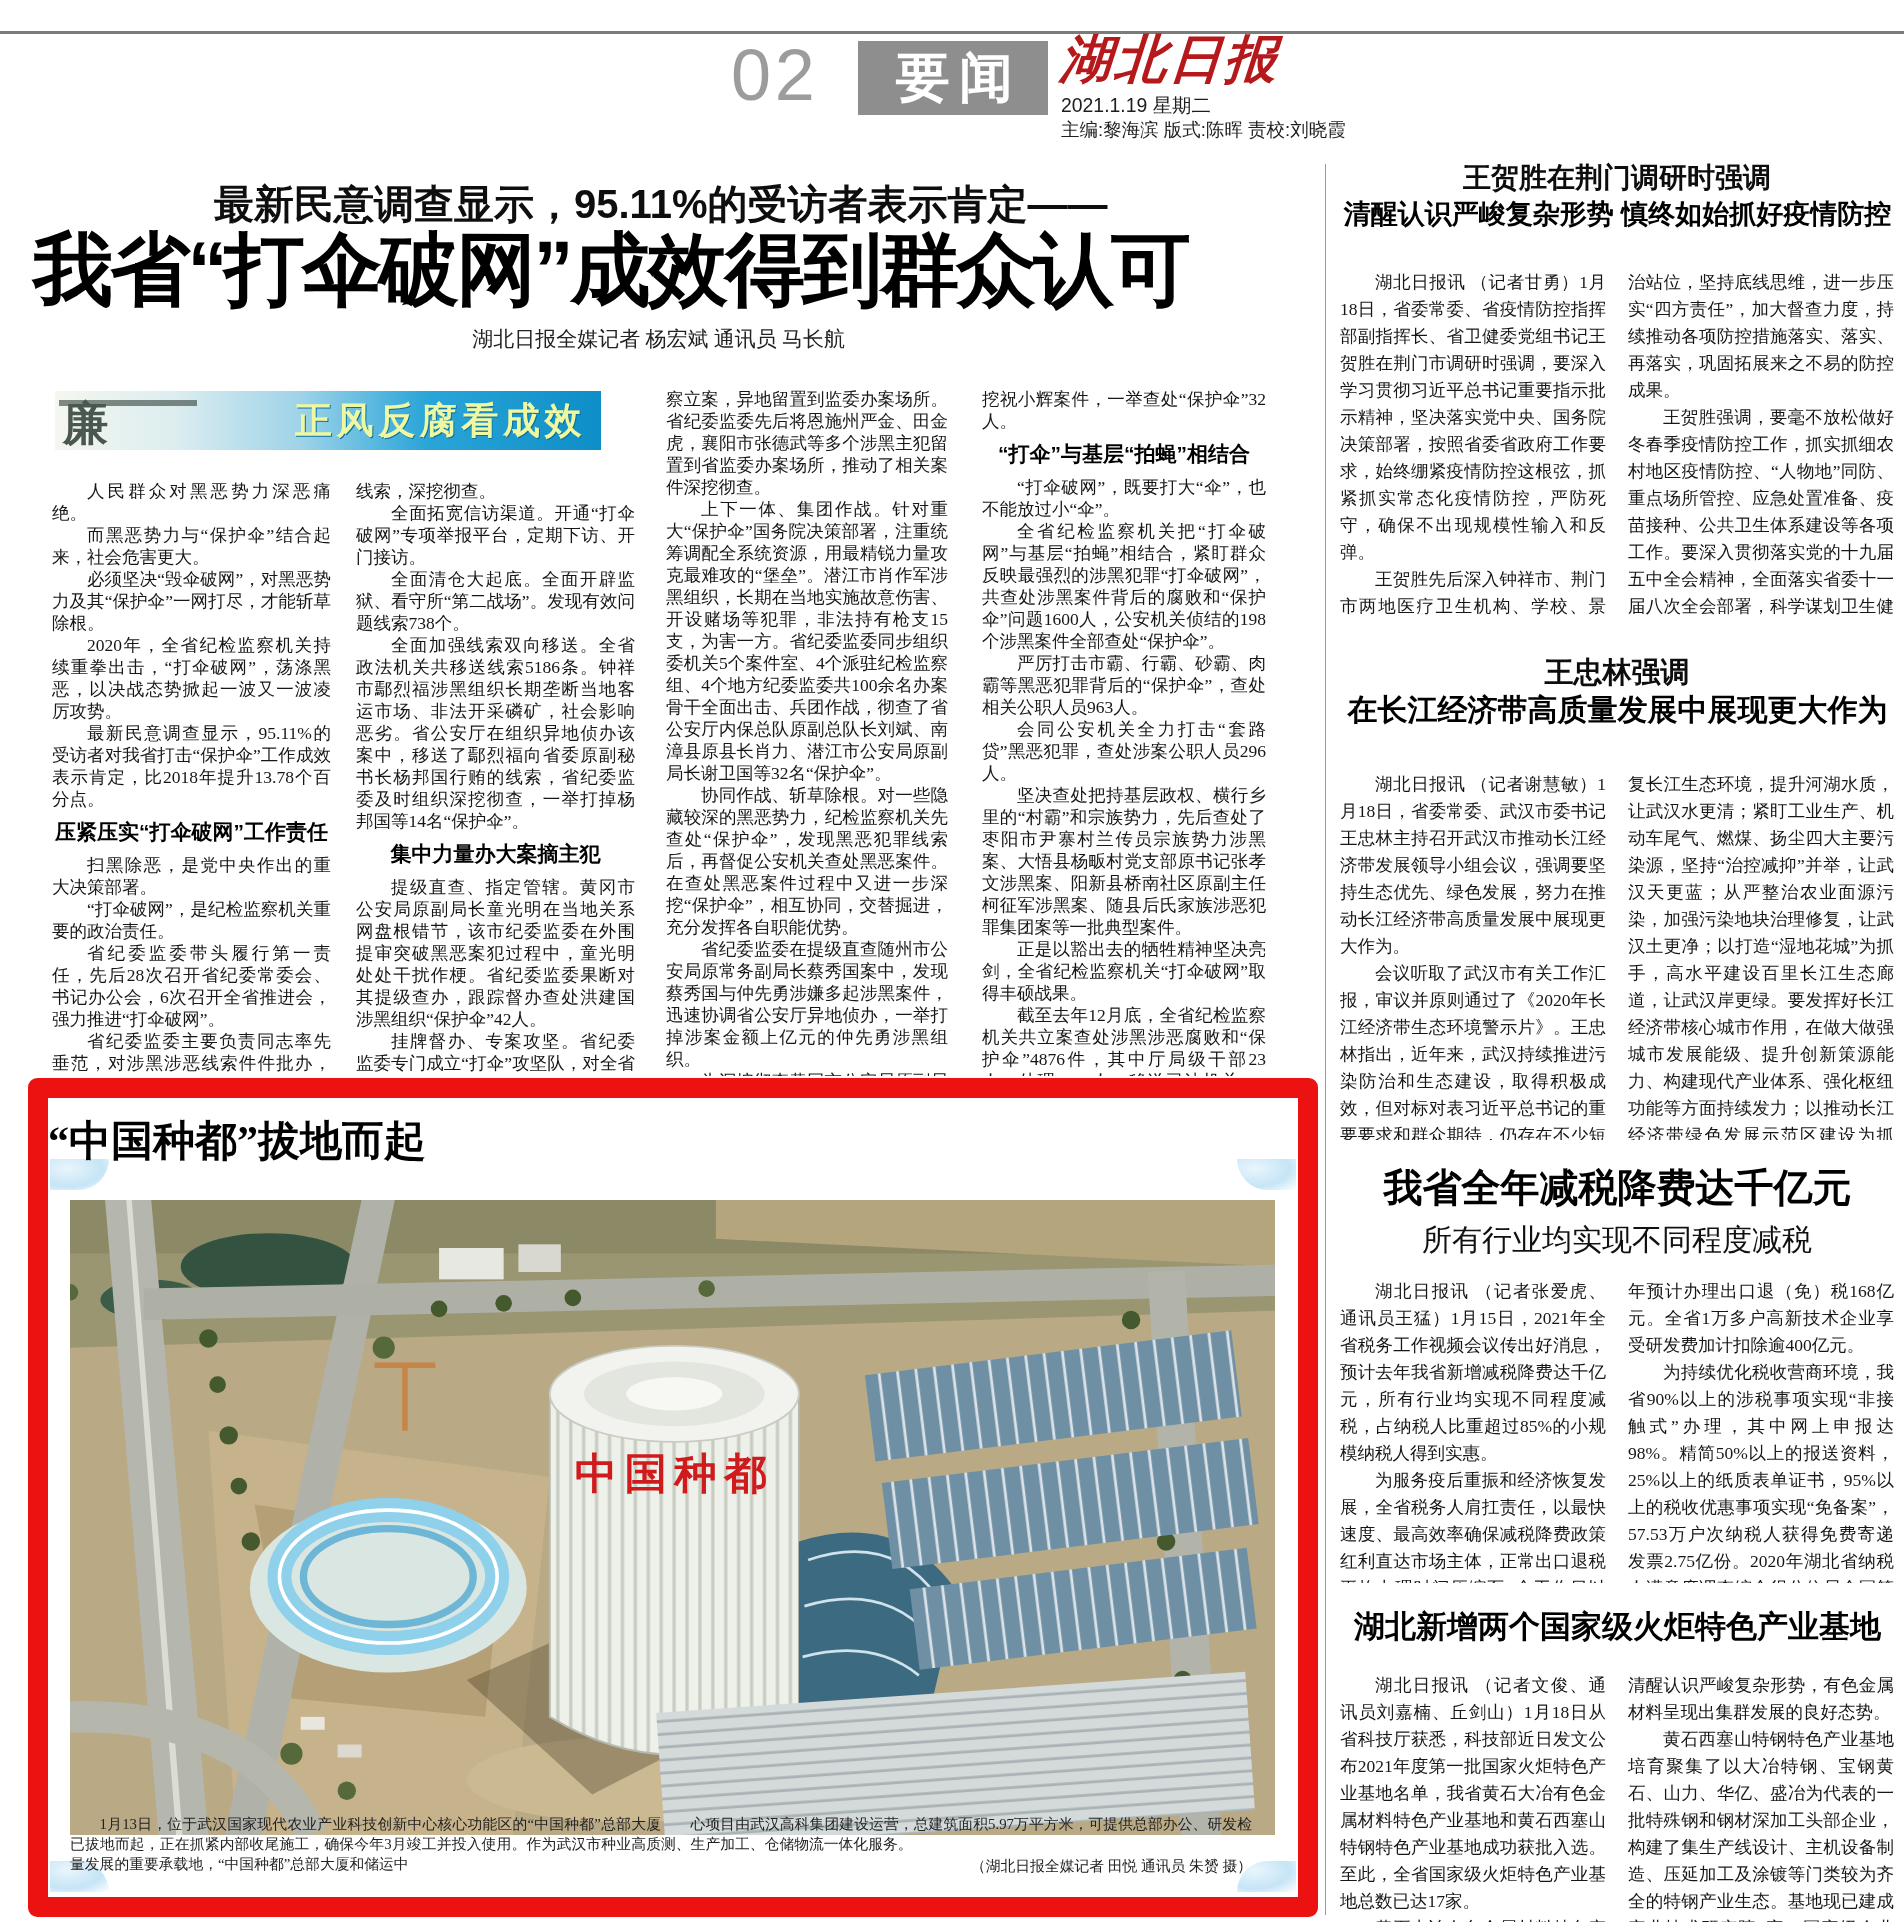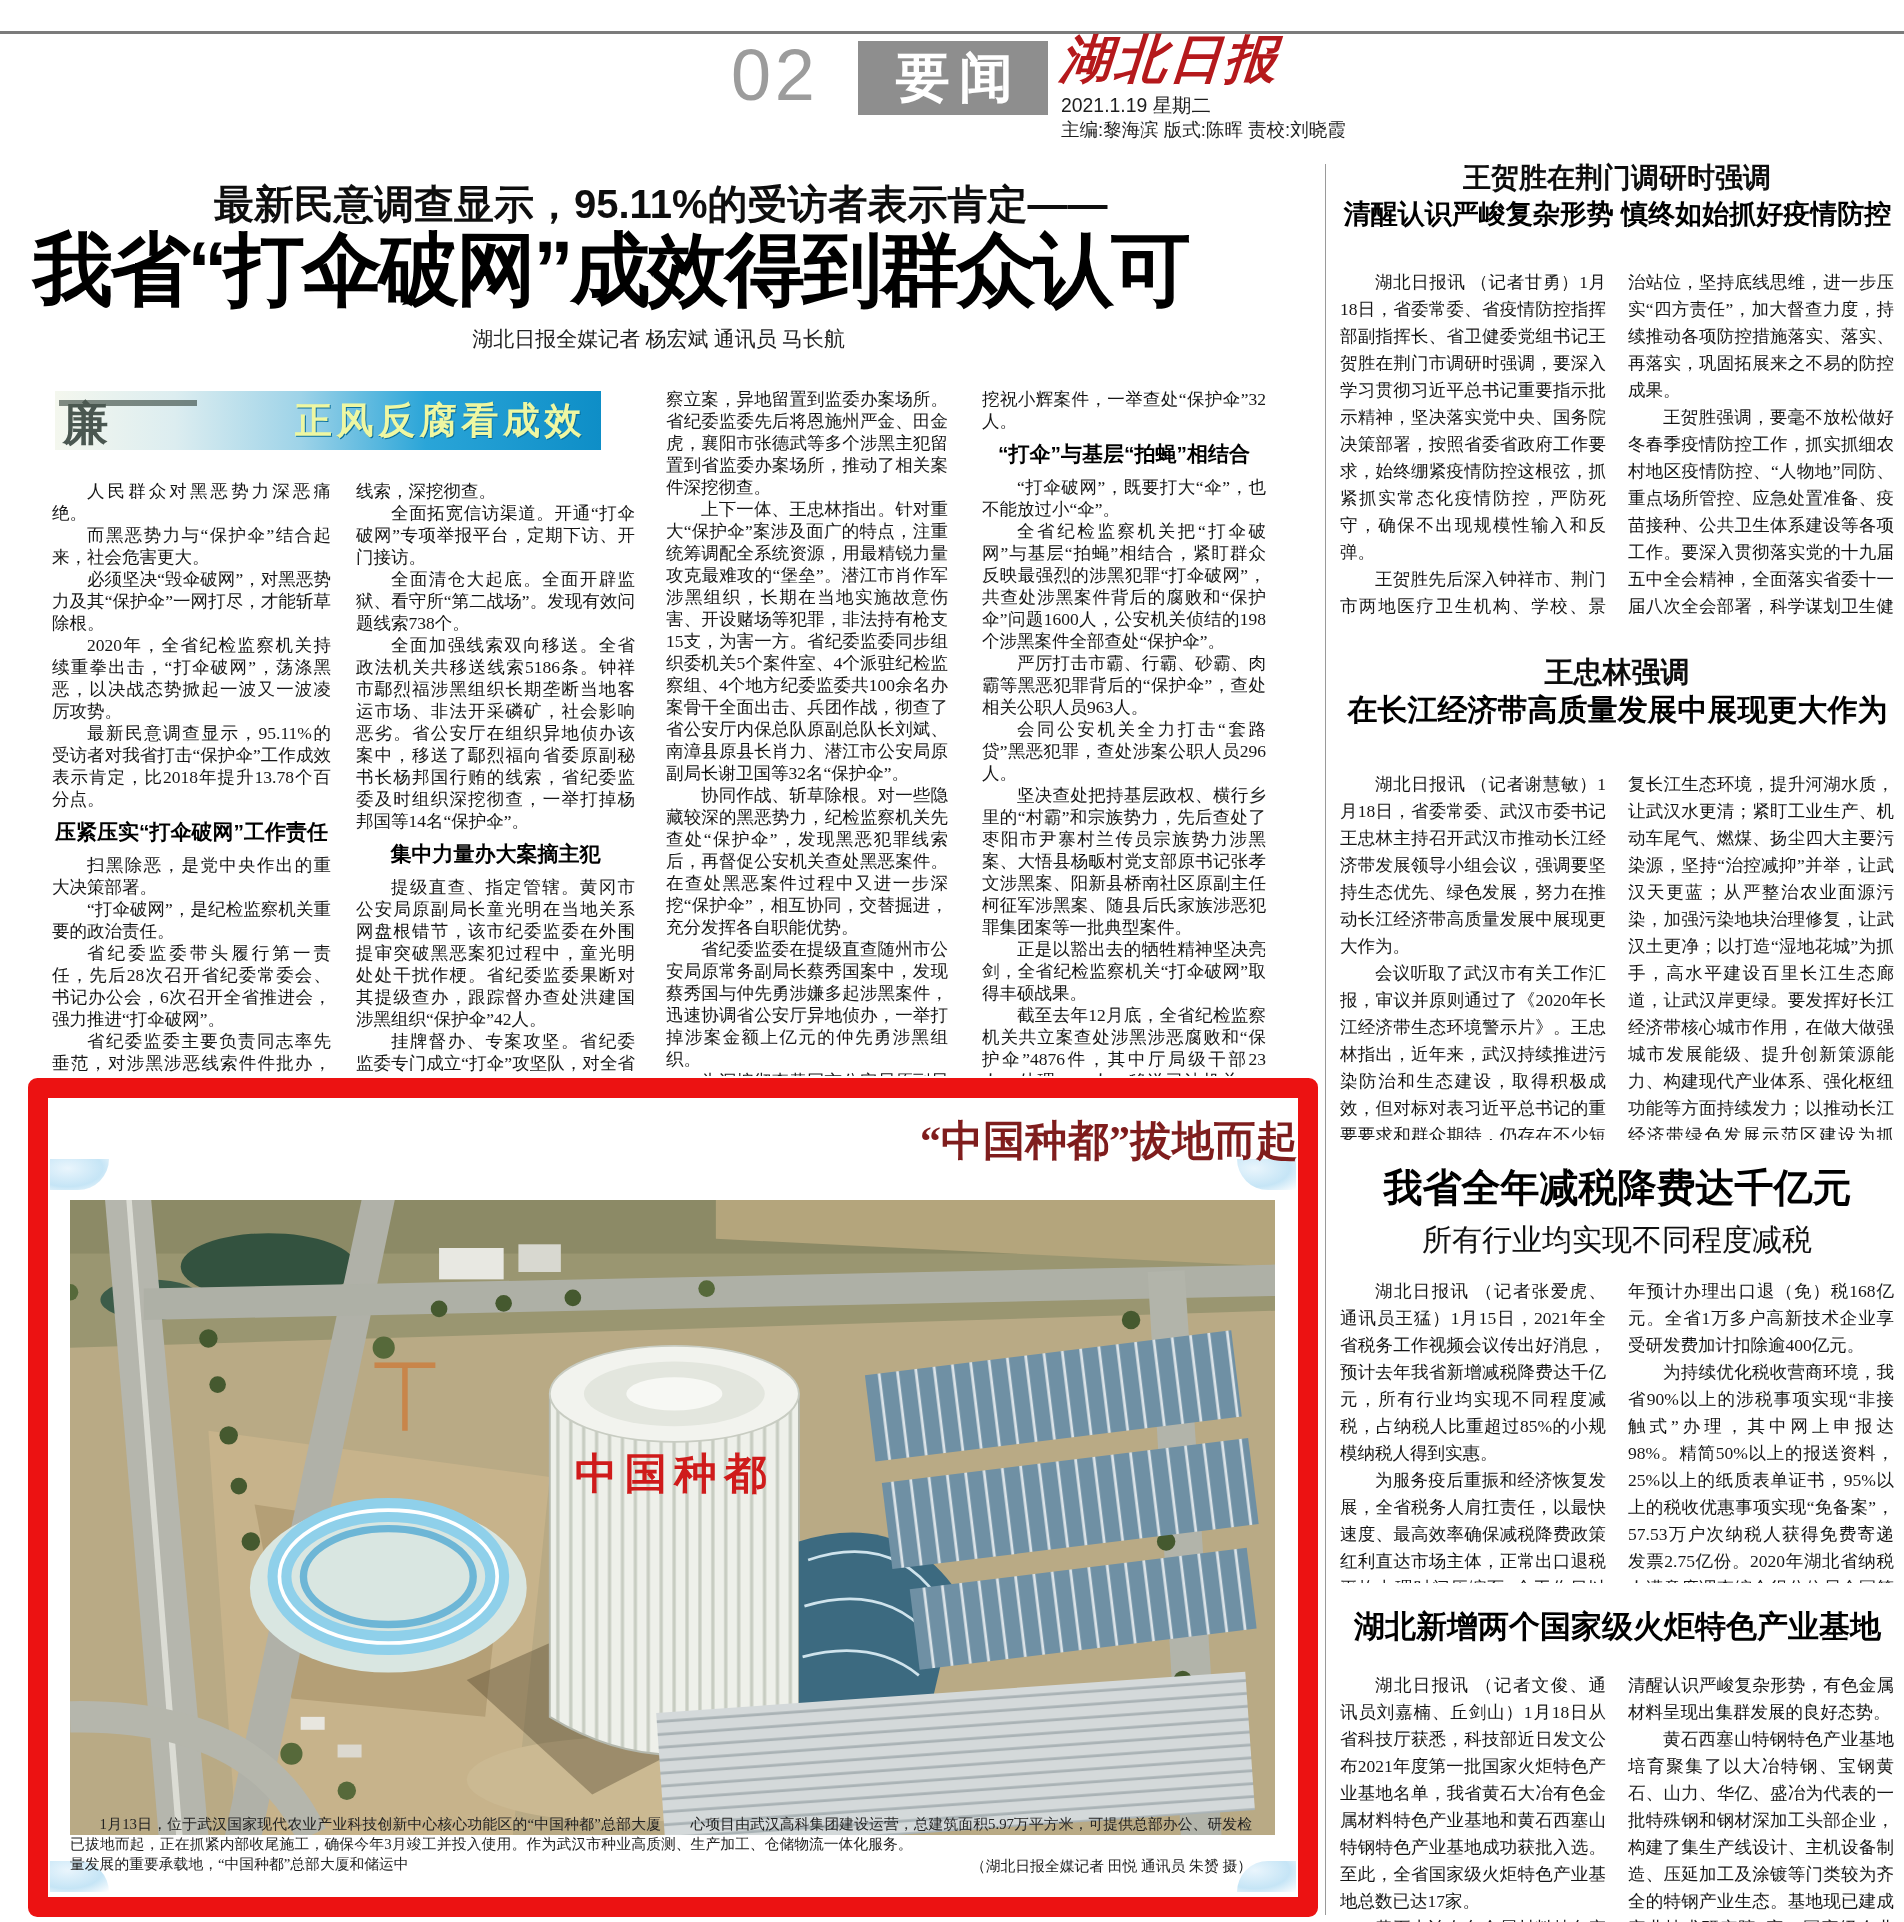--- a/index.html
+++ b/index.html
@@ -63,22 +63,22 @@
   #a2-body{top:771px;height:369px;}
   #a3-headline{top:1161px;font-size:39px;}
   #a3-subhead{position:absolute;left:1340px;width:554px;top:1220px;text-align:center;font-size:30px;color:#111;}
   #a3-body{top:1278px;height:305px;}
   #a4-headline{top:1606px;font-size:31px;}
   #a4-body{top:1672px;height:250px;}
 
   
   .seed-box{position:absolute;left:28px;top:1078px;width:1290px;height:839px;background:#ffffff;
         border:20px solid #ec1212;border-radius:9.2px;box-sizing:border-box;overflow:hidden;}
-  .seed-headline{position:absolute;left:0;top:14.8px;width:100%;text-align:right;
-        font-size:42px;font-weight:900;color:#7f1d1d;}
+  .seed-headline{position:absolute;left:0;top:14.8px;width:100%;text-align:left;
+        font-size:42px;font-weight:900;color:#000000;}
   .seed-photo{position:absolute;left:22px;top:70px;width:1205px;height:635px;background:#b9aa85;overflow:hidden;margin-top:32px;}
   .seed-caps{position:absolute;left:22px;top:716px;width:1205px;display:flex;
         font-size:14.8px;line-height:20px;color:#222;text-align:justify;}
   .cap{width:591px;text-indent:2em;}
   .credit{text-align:right;text-indent:0;margin-top:1.8px;}
   .swash{position:absolute;width:59px;height:31px;background:radial-gradient(ellipse at 30% 30%,#e7f4fc 0%,#bfe2f5 60%,#ffffff 100%);opacity:.9;}
   .sw-tl{left:1.8px;top:61px;border-radius:0 0 55px 0;}
   .sw-tr{right:1.8px;top:61px;border-radius:0 0 0 55px;}
   .sw-bl{left:1.8px;bottom:5.5px;border-radius:0 55px 0 0;}
   .sw-br{right:1.8px;bottom:5.5px;border-radius:55px 0 0 0;}
@@ -122,21 +122,21 @@
       <p class="para cont">线索，深挖彻查。</p>
       <p class="para">全面拓宽信访渠道。开通“打伞破网”专项举报平台，定期下访、开门接访。</p>
       <p class="para">全面清仓大起底。全面开辟监狱、看守所“第二战场”。发现有效问题线索738个。</p>
       <p class="para">全面加强线索双向移送。全省政法机关共移送线索5186条。钟祥市鄢烈福涉黑组织长期垄断当地客运市场、非法开采磷矿，社会影响恶劣。省公安厅在组织异地侦办该案中，移送了鄢烈福向省委原副秘书长杨邦国行贿的线索，省纪委监委及时组织深挖彻查，一举打掉杨邦国等14名“保护伞”。</p>
       <div class="col-subhead">集中力量办大案摘主犯</div>
       <p class="para">提级直查、指定管辖。黄冈市公安局原副局长童光明在当地关系网盘根错节，该市纪委监委在外围提审突破黑恶案犯过程中，童光明处处干扰作梗。省纪委监委果断对其提级查办，跟踪督办查处洪建国涉黑组织“保护伞”42人。</p>
       <p class="para">挂牌督办、专案攻坚。省纪委监委专门成立“打伞”攻坚队，对全省62件重要案件挂牌督办、跟踪督导。</p>
     </div>
   <div id="col3" class="col">
       <p class="para cont">察立案，异地留置到监委办案场所。省纪委监委先后将恩施州严金、田金虎，襄阳市张德武等多个涉黑主犯留置到省监委办案场所，推动了相关案件深挖彻查。</p>
-      <p class="para">上下一体、王忠林指出。针对重大“保护伞”案涉及面广的特点，注重统筹调配全系统资源，用最精锐力量攻克最难攻的“堡垒”。潜江市肖作军涉黑组织，长期在当地实施故意伤害、开设赌场等犯罪，非法持有枪支15支，为害一方。省纪委监委同步组织委机关5个案件室、4个派驻纪检监察组、4个地方纪委监委共100余名办案骨干全面出击、兵团作战，彻查了省公安厅内保总队原副总队长刘斌、南漳县原县长肖力、潜江市公安局原副局长谢卫国等32名“保护伞”。</p>
+      <p class="para">上下一体、集团作战。针对重大“保护伞”国务院决策部署，注重统筹调配全系统资源，用最精锐力量攻克最难攻的“堡垒”。潜江市肖作军涉黑组织，长期在当地实施故意伤害、开设赌场等犯罪，非法持有枪支15支，为害一方。省纪委监委同步组织委机关5个案件室、4个派驻纪检监察组、4个地方纪委监委共100余名办案骨干全面出击、兵团作战，彻查了省公安厅内保总队原副总队长刘斌、南漳县原县长肖力、潜江市公安局原副局长谢卫国等32名“保护伞”。</p>
       <p class="para">协同作战、斩草除根。对一些隐藏较深的黑恶势力，纪检监察机关先查处“保护伞”，发现黑恶犯罪线索后，再督促公安机关查处黑恶案件。在查处黑恶案件过程中又进一步深挖“保护伞”，相互协同，交替掘进，充分发挥各自职能优势。</p>
       <p class="para">省纪委监委在提级直查随州市公安局原常务副局长蔡秀国案中，发现蔡秀国与仲先勇涉嫌多起涉黑案件，迅速协调省公安厅异地侦办，一举打掉涉案金额上亿元的仲先勇涉黑组织。</p>
       <p class="para">为深挖彻查黄冈市公安局原副局长张简违法犯罪问题及其庇护下的黑恶势力，省纪委监委协调省公安厅异地侦办祝小辉涉黑案，抓获团伙成员15人，进而通过深</p>
     </div>
   <div id="col4" class="col">
       <p class="para cont">挖祝小辉案件，一举查处“保护伞”32人。</p>
       <div class="col-subhead">“打伞”与基层“拍蝇”相结合</div>
       <p class="para">“打伞破网”，既要打大“伞”，也不能放过小“伞”。</p>
       <p class="para">全省纪检监察机关把“打伞破网”与基层“拍蝇”相结合，紧盯群众反映最强烈的涉黑犯罪“打伞破网”，共查处涉黑案件背后的腐败和“保护伞”问题1600人，公安机关侦结的198个涉黑案件全部查处“保护伞”。</p>
       <p class="para">严厉打击市霸、行霸、砂霸、肉霸等黑恶犯罪背后的“保护伞”，查处相关公职人员963人。</p>

